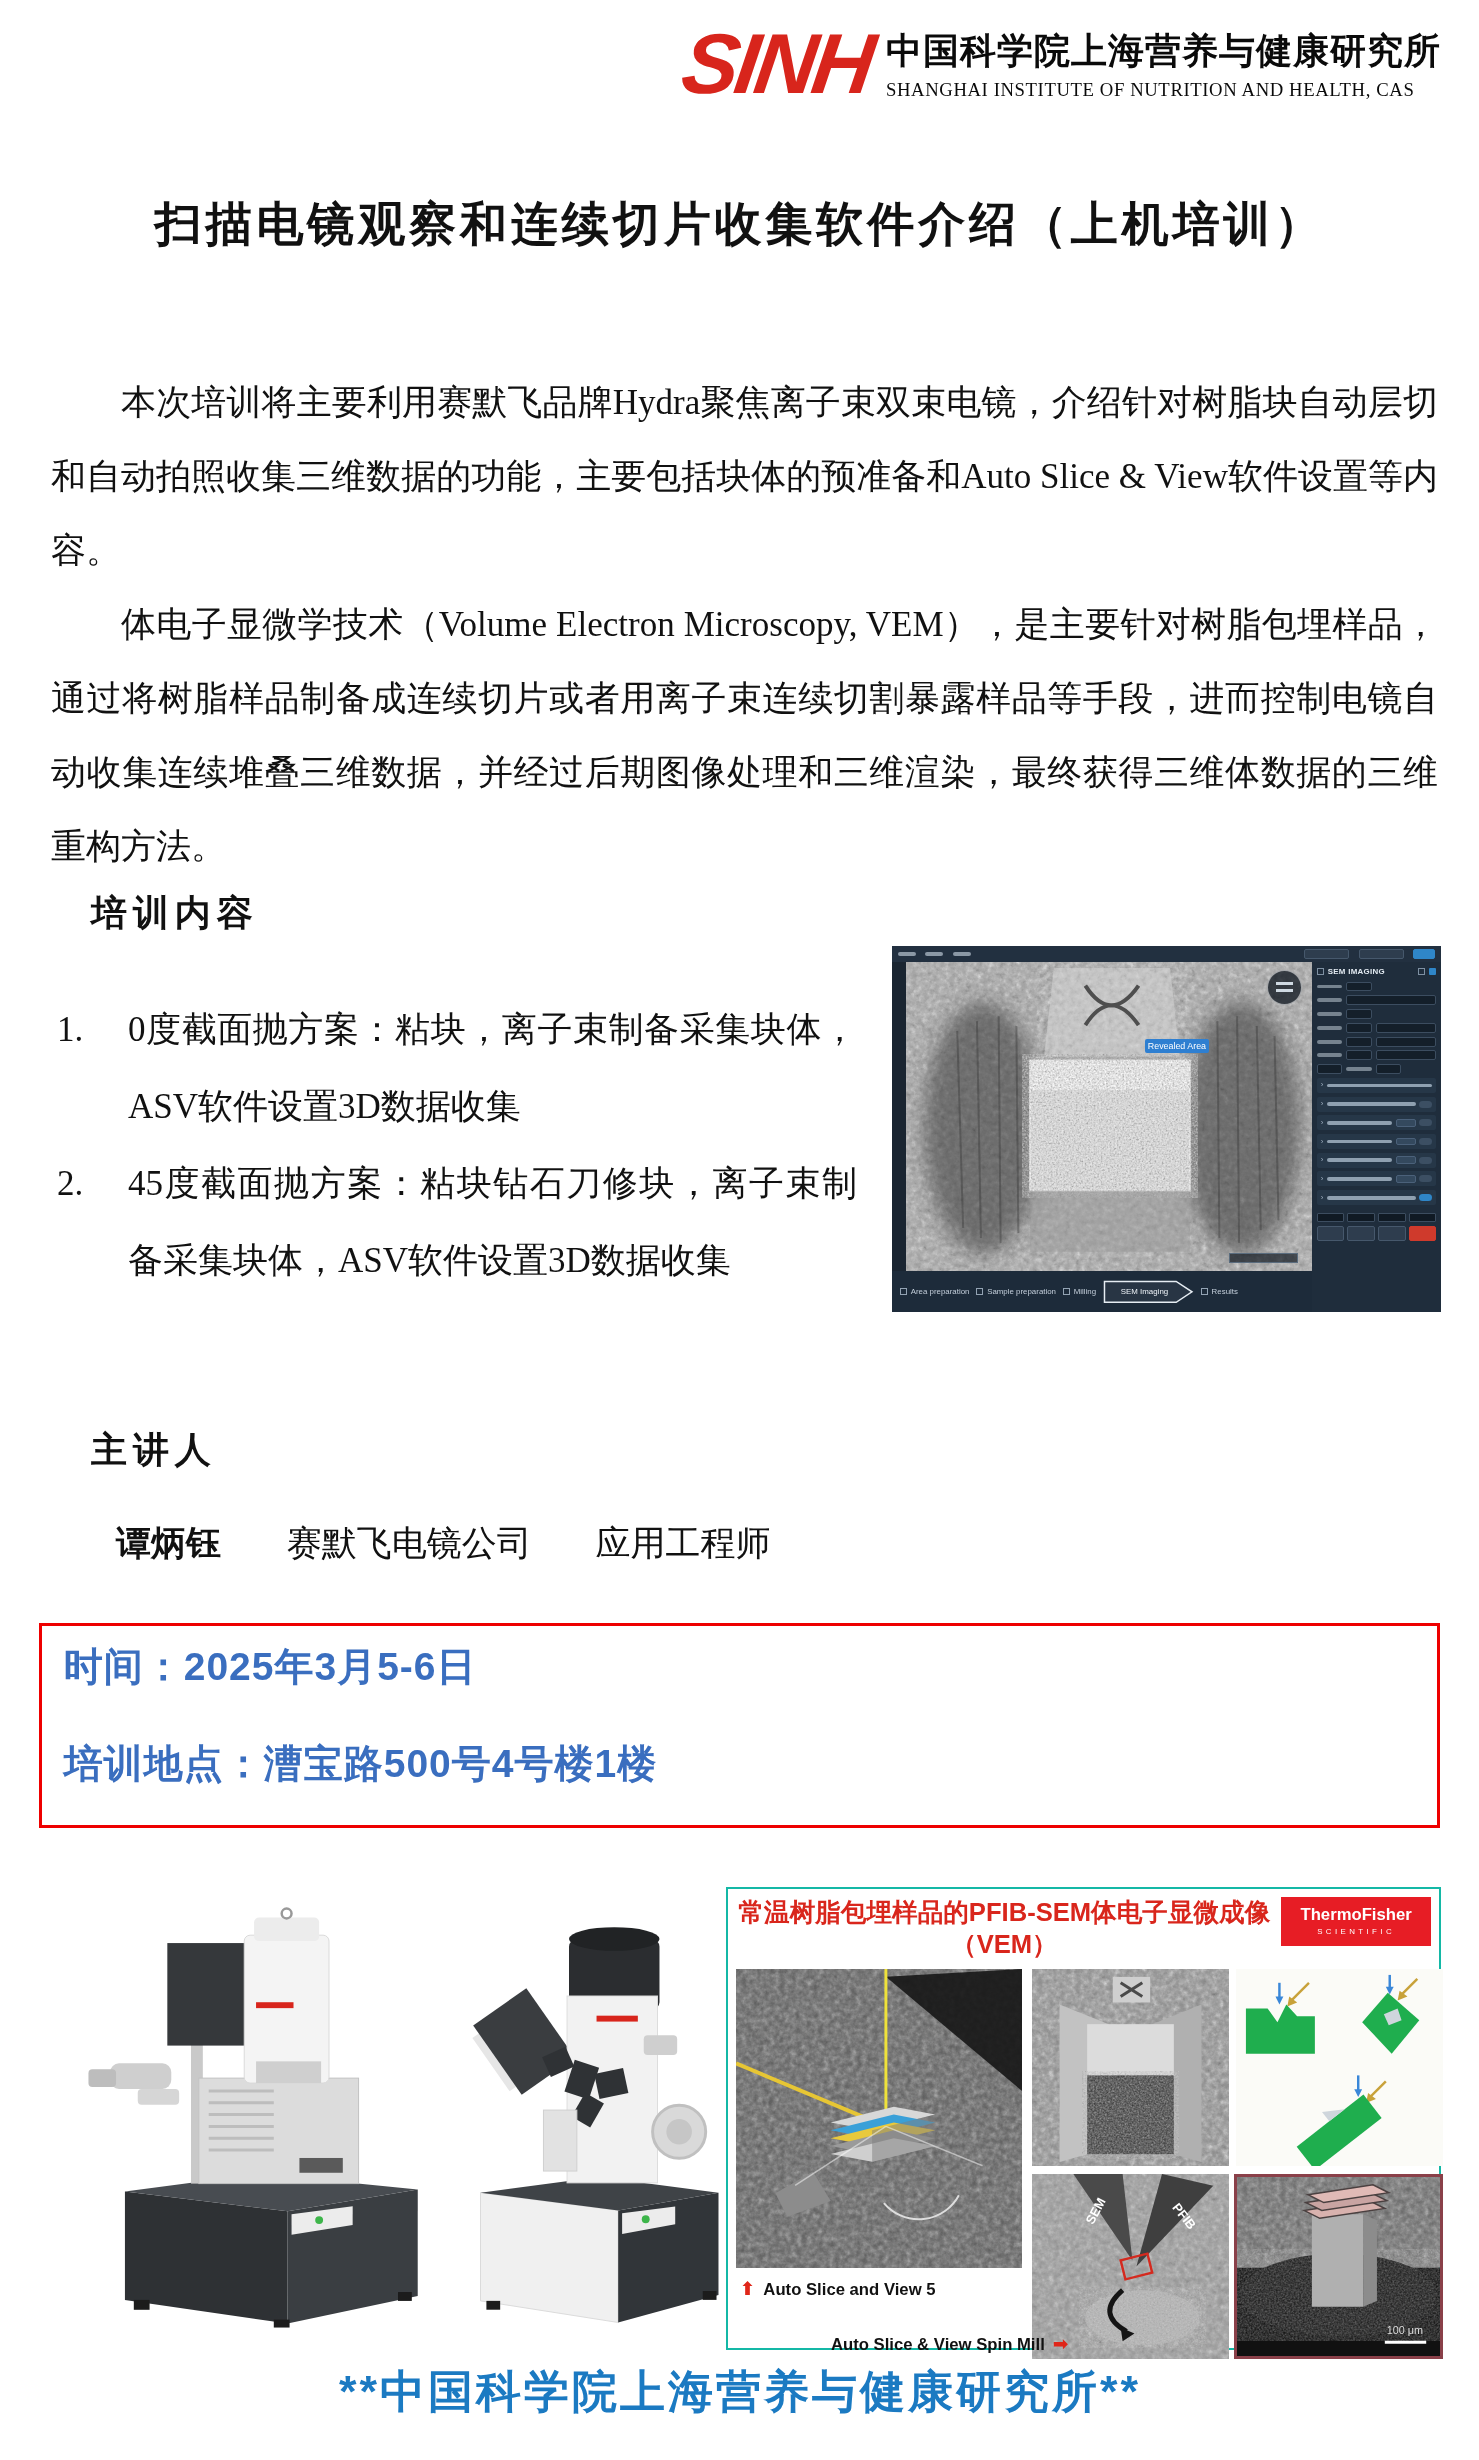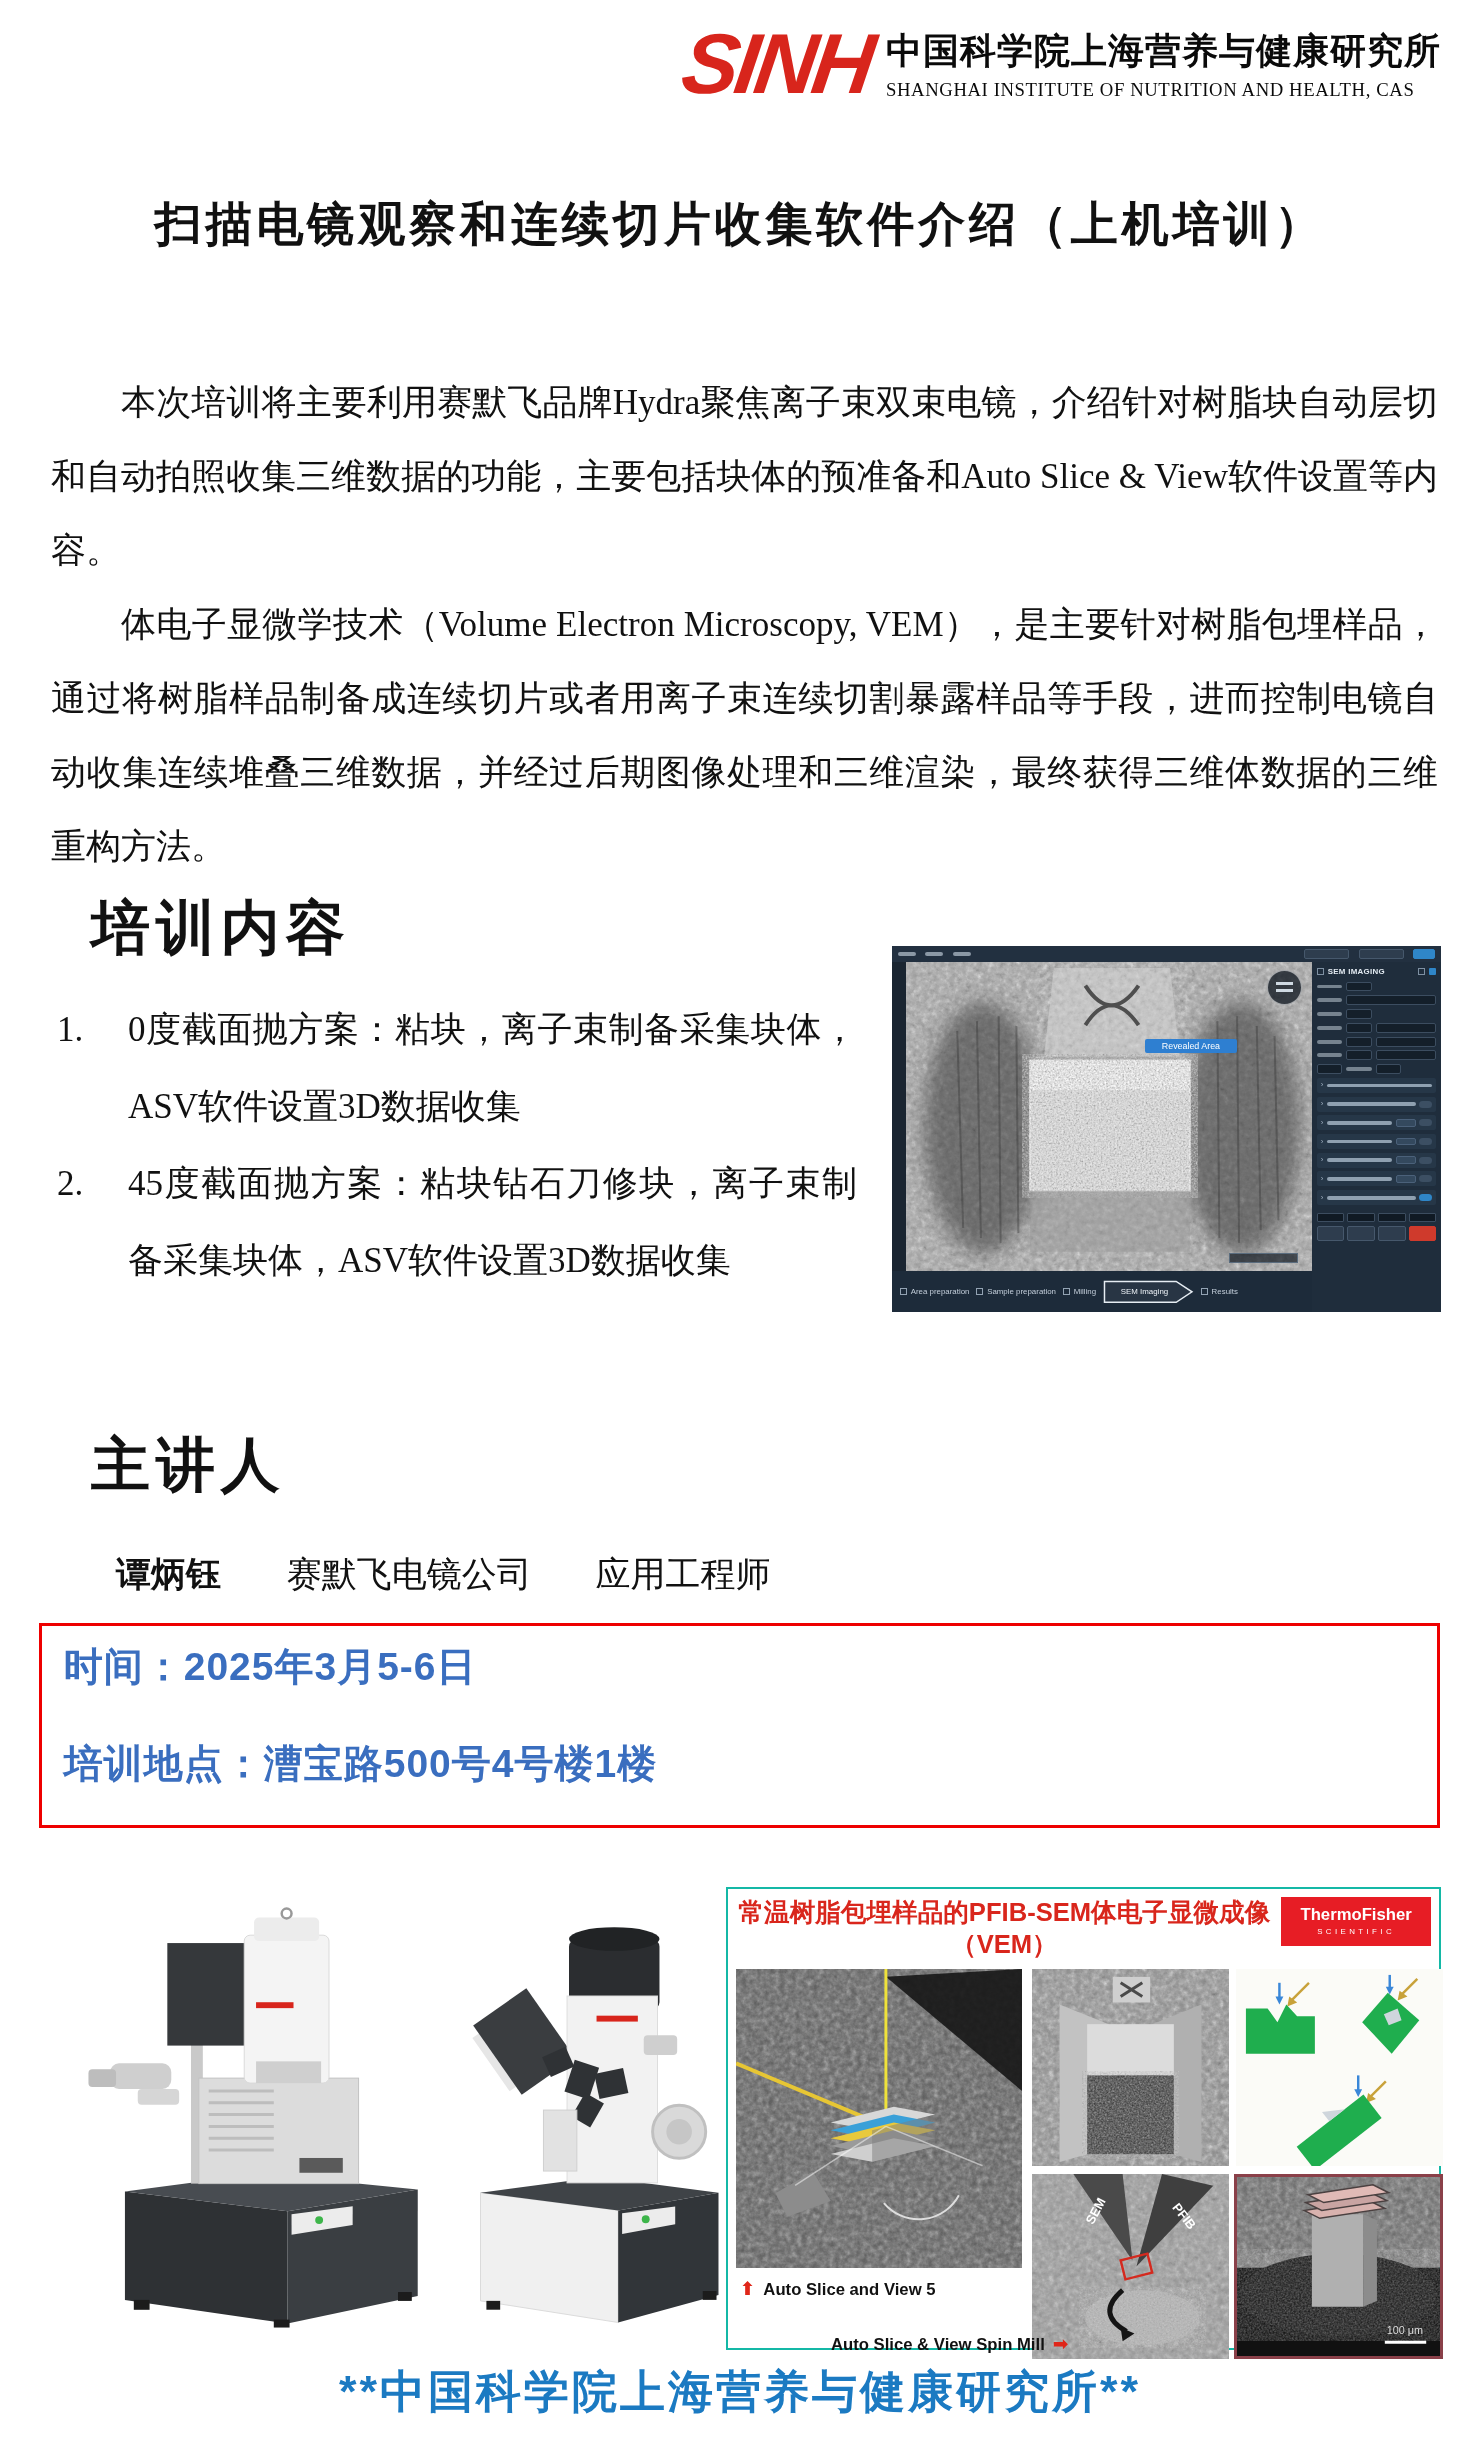--- a/index.html
+++ b/index.html
@@ -23,21 +23,21 @@
   .subtitle { position:absolute; top:258px; right:37px; font-size:30.5px; font-weight:bold; letter-spacing:1px; }
 
   
   .intro { position:absolute; top:366px; left:51px; width:1387px;
            font-family:"Liberation Serif","DejaVu Serif",serif;
            font-size:35px; text-align:justify; }
   .intro p { text-indent:2em; line-height:74px; }
 
   
   .training { position:absolute; top:889px; left:0; right:0; height:443px; }
-  .sec-heading { margin-left:91px; font-size:59px; font-weight:bold; letter-spacing:5.9px;
+  .sec-heading { margin-left:91px; font-size:36px; font-weight:bold; letter-spacing:5.9px;
                  font-family:"Liberation Sans","DejaVu Sans",sans-serif; }
   .training-list { position:absolute; top:102px; left:57px; width:800px;
                    font-family:"Liberation Serif","DejaVu Serif",serif; font-size:35px; }
   .t-item { display:flex; }
   .t-num { width:71px; line-height:77px; }
   .t-text { width:729px; line-height:77px; text-align:justify; }
 
   
   .shot { position:absolute; top:57px; right:39px; width:549px; height:366px;
           background:#15202c; overflow:hidden; font-family:"Liberation Sans",sans-serif; }
@@ -46,21 +46,21 @@
   .shot-top .menu-bar { width:17.7px; height:3.9px; background:#8b98a5; border-radius:2px; }
   .shot-top .spacer { flex:1; }
   .shot-top .tbtn { width:45px; height:9.9px; background:#2e3d4e; border:1px solid #46586c; border-radius:2px; }
   .shot-top .tbtn.blue { width:21.7px; background:#2f86c8; border-color:#2f86c8; }
   .shot-left { position:absolute; top:15.8px; left:0; width:13.8px; bottom:41px; background:#1a2531; }
   .shot-left .mark { width:7.9px; height:7.9px; background:#e3c53a; margin:5.9px auto 9.9px; }
   .shot-left .tick { width:7.9px; height:3px; background:#55687c; margin:7.9px auto; }
   .sem-view { position:absolute; top:15.8px; left:13.8px; width:406px; height:309px; }
   .sem-view svg { position:absolute; inset:0; }
   .overlay-tag { position:absolute; left:239px; top:77px; background:#2e7fd1; color:#fff;
-                 font-size:8.9px; padding:2px 17px; border-radius:2px; white-space:nowrap; }
+                 font-size:8.9px; padding:2px 3px; border-radius:2px; white-space:nowrap; }
   .hud-badge { position:absolute; right:9.9px; top:7.9px; width:35px; height:35px; border-radius:50%;
                border:1px solid rgba(255,255,255,.55); background:rgba(18,26,34,.78);
                display:flex; flex-direction:column; gap:3.9px; align-items:center; justify-content:center; }
   .hud-badge i { display:block; width:17.7px; height:3px; background:#cfd9e2; }
   .mini-scale { position:absolute; right:13.8px; bottom:7.9px; width:69px; height:9.9px;
                 background:rgba(18,26,34,.7); border:1px solid #5a6c7e; }
   
   .panel { position:absolute; top:15.8px; right:0; width:129px; bottom:0; background:#1f2d3c; padding:4.9px 4.9px 3.9px; }
   .panel-head { display:flex; align-items:center; gap:3.9px; margin-bottom:5.9px; }
   .panel-head .sq { width:6.9px; height:6.9px; border:1px solid #7e90a2; }

